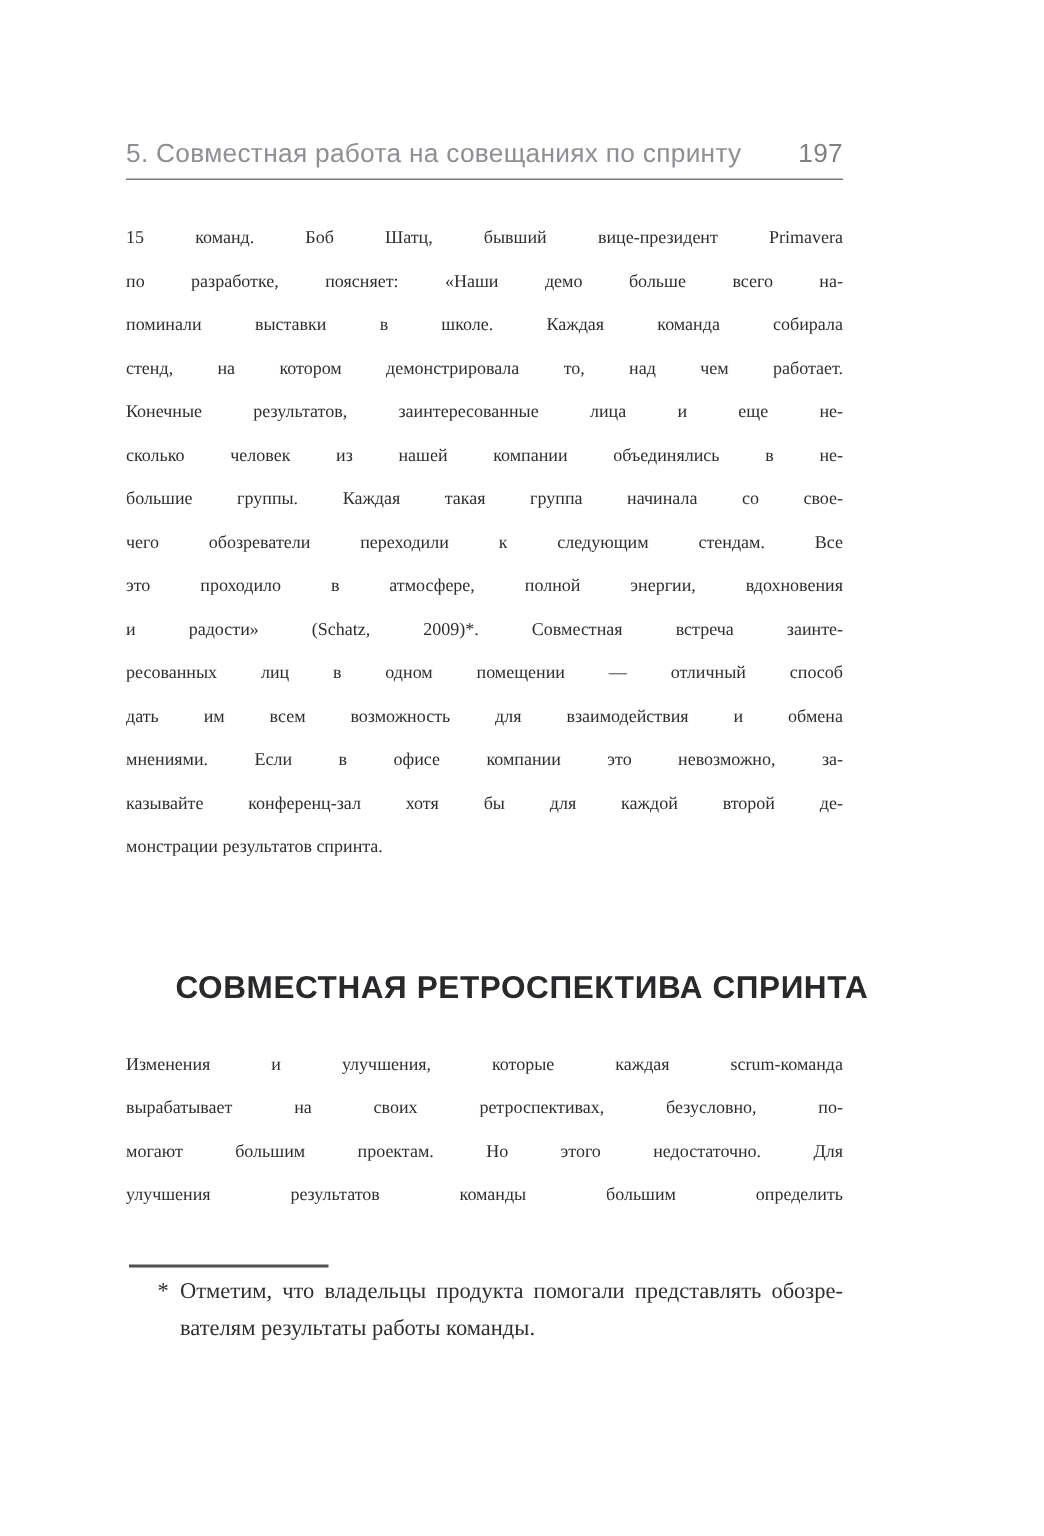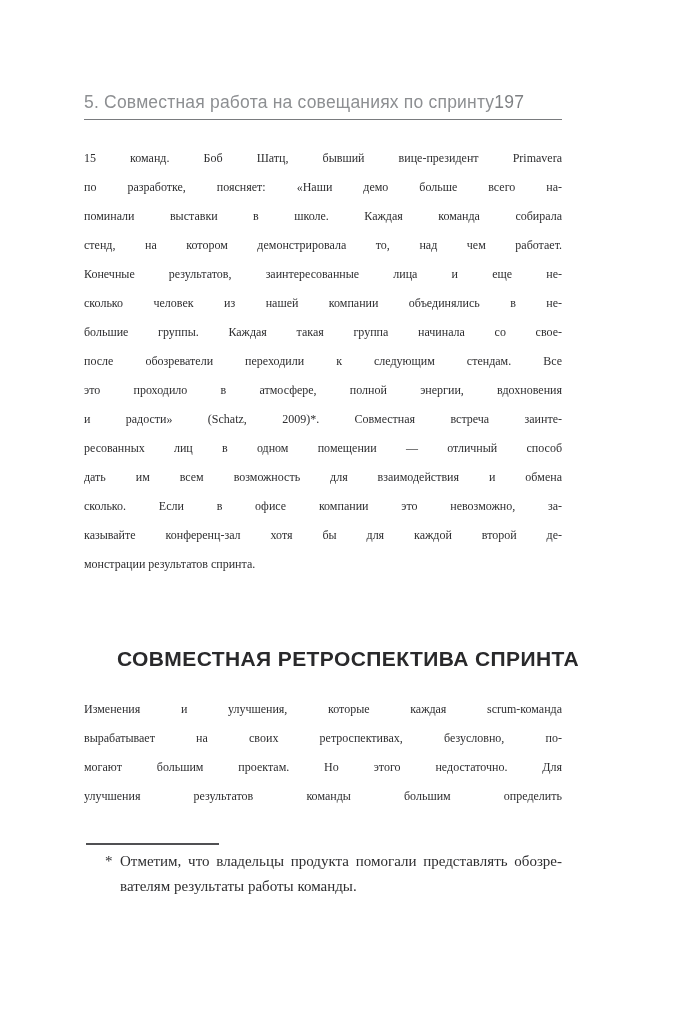--- a/index.html
+++ b/index.html
@@ -11,21 +11,21 @@
     overflow: hidden;
   }
 
   
   .header-row {
     position: absolute;
     left: 84px;
     top: 92px;
     width: 478px;
     display: flex;
-    justify-content: flex-start;
+    justify-content: space-between;
     align-items: flex-end;
     font-family: "Liberation Sans", sans-serif;
     font-size: 17.5px;
     letter-spacing: 0.2px;
     color: #8d8f92;
   }
   .page-number { color: #7e8083; }
   .header-rule {
     position: absolute;
     left: 84px;
@@ -118,26 +118,26 @@
   <div class="header-rule"></div>
 
   <div class="para para1">
     <div class="tline">15 команд. Боб Шатц, бывший вице-президент Primavera</div>
     <div class="tline">по разработке, поясняет: «Наши демо больше всего на-</div>
     <div class="tline">поминали выставки в школе. Каждая команда собирала</div>
     <div class="tline">стенд, на котором демонстрировала то, над чем работает.</div>
     <div class="tline">Конечные результатов, заинтересованные лица и еще не-</div>
     <div class="tline">сколько человек из нашей компании объединялись в не-</div>
     <div class="tline">большие группы. Каждая такая группа начинала со свое-</div>
-    <div class="tline">после обозреватели переходили к следующим стендам. Все</div>
+    <div class="tline">чего обозреватели переходили к следующим стендам. Все</div>
     <div class="tline">это проходило в атмосфере, полной энергии, вдохновения</div>
     <div class="tline">и радости» (Schatz, 2009)*. Совместная встреча заинте-</div>
     <div class="tline">ресованных лиц в одном помещении — отличный способ</div>
     <div class="tline">дать им всем возможность для взаимодействия и обмена</div>
-    <div class="tline">сколько. Если в офисе компании это невозможно, за-</div>
+    <div class="tline">мнениями. Если в офисе компании это невозможно, за-</div>
     <div class="tline">казывайте конференц-зал хотя бы для каждой второй де-</div>
     <div class="tline flush">монстрации результатов спринта.</div>
   </div>
 
   <div class="section-heading">СОВМЕСТНАЯ РЕТРОСПЕКТИВА СПРИНТА</div>
 
   <div class="para para2">
     <div class="tline">Изменения и улучшения, которые каждая scrum-команда</div>
     <div class="tline">вырабатывает на своих ретроспективах, безусловно, по-</div>
     <div class="tline">могают большим проектам. Но этого недостаточно. Для</div>

